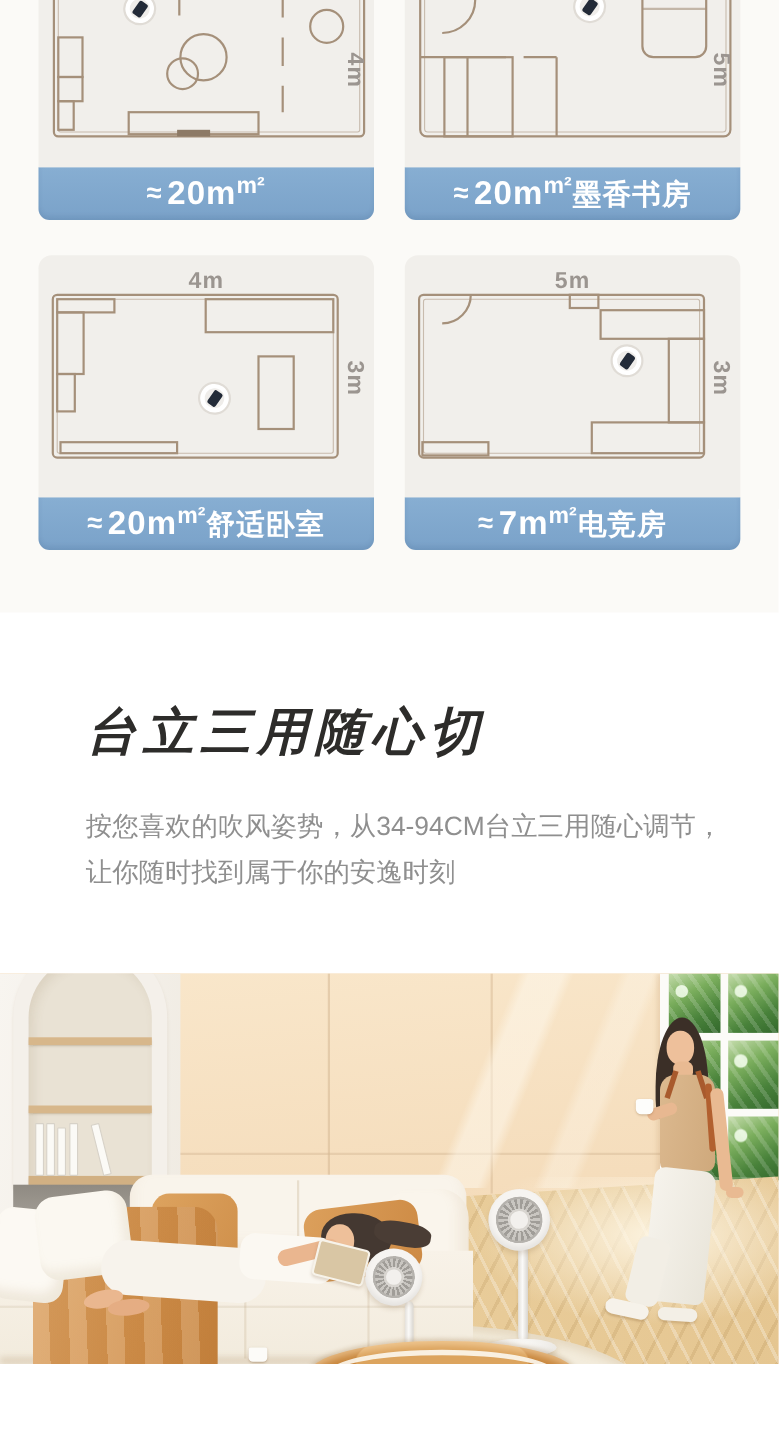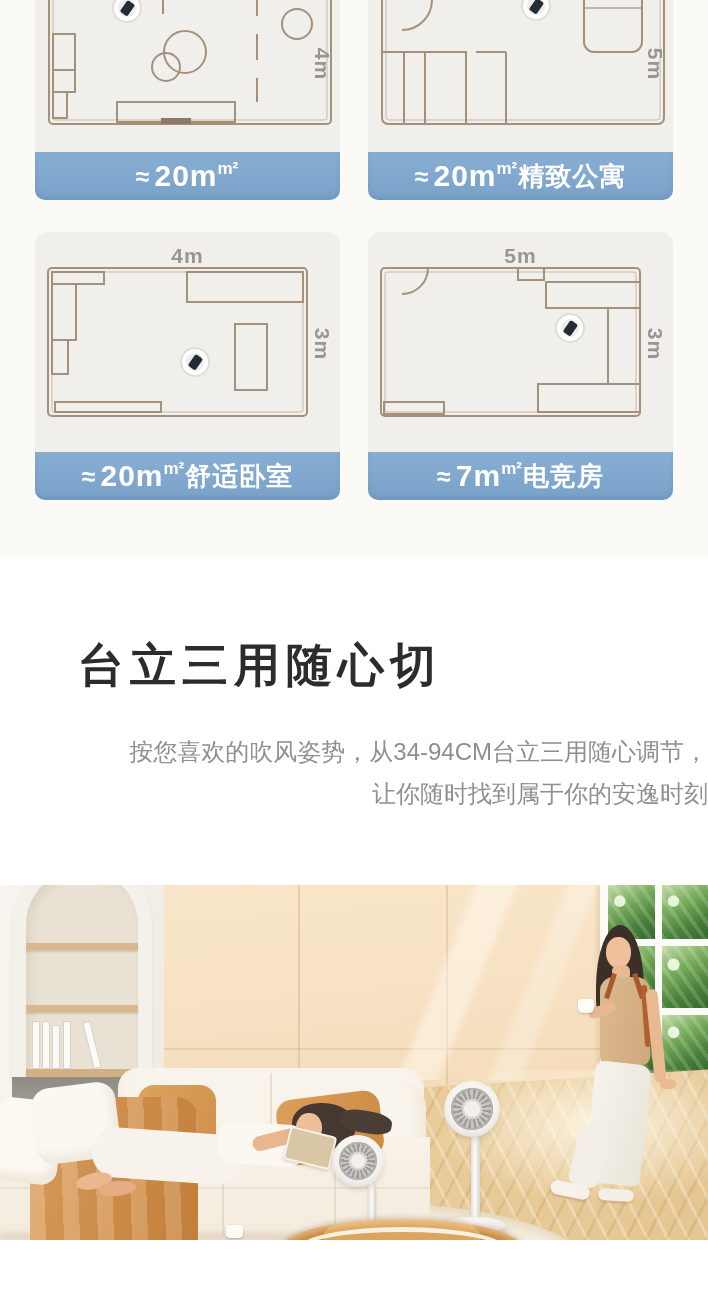--- a/index.html
+++ b/index.html
@@ -30,31 +30,31 @@
   .row2 .dim-side { top:100px; }
   .card-label-bar {
     height:48px; border-radius:0 0 10px 10px;
     background:linear-gradient(180deg,#87aed2 0%,#7aa2c9 100%);
     box-shadow:inset 0 -3px 5px rgba(20,50,90,.10);
     display:flex; align-items:center; justify-content:center;
     color:#ffffff; font-weight:700; white-space:nowrap;
   }
   .card-label-bar .approx { font-size:25px; margin-right:5px; }
   .card-label-bar .size { font-size:30px; letter-spacing:1px; }
-  .card-label-bar .unit { font-size:17px; position:relative; top:-7px; margin:0 1px 0 0; }
+  .card-label-bar .unit { font-size:21px; position:relative; top:-7px; margin:0 1px 0 0; }
   .card-label-bar .rname { font-size:26px; letter-spacing:1px; }
 
   
   .headline-section { background:#ffffff; padding-top:78px; }
   .headline {
     margin-left:78px; color:#2d2c2a; font-weight:800;
     font-size:46px; line-height:60px; letter-spacing:3px;
   }
-  .headline .h-line2 { letter-spacing:6px; }
-  .descline { margin-left:78px; color:#8f8f8f; font-size:24px; line-height:42px;text-align:right; }
+  .headline .h-line2 { letter-spacing:6px;font-style:italic; }
+  .descline { margin-left:78px; color:#8f8f8f; font-size:24px; line-height:42px; }
   .desc-block { margin-top:36px; }
 
   
   .photo { position:relative; width:708px; height:355px; margin-top:70px; overflow:hidden; background:#f5ddbc; }
   .photo div { position:absolute; }
 
   .ph-wall { inset:0; background:linear-gradient(175deg,#f9e7cb 0%,#f5ddbc 55%,#f1d5b1 100%); }
   .ph-seam-v1 { left:298px; top:0; width:2px; height:212px; background:rgba(213,184,148,.55); }
   .ph-seam-v2 { left:446px; top:0; width:2px; height:200px; background:rgba(213,184,148,.5); }
   .ph-seam-h  { left:160px; top:163px; width:440px; height:2px; background:rgba(213,184,148,.45); }
@@ -235,21 +235,21 @@
               <circle r="9" fill="#efedea" stroke="none"></circle>
               <rect x="-4" y="-7" width="9" height="14" rx="2" fill="#232b38" stroke="none"></rect>
             </g>
           </svg>
           <div class="dim-label dim-side">5m</div>
         </div>
         <div class="card-label-bar">
           <span class="approx">≈</span>
             <span class="size">20m</span>
             <span class="unit">m²</span>
-            <span class="rname">精致公寓</span>
+            <span class="rname">墨香书房</span>
         </div>
       </div>
 
       <div class="room-card row2">
         <div class="plan-area">
           <svg class="plan-svg" width="305" height="220" viewBox="0 0 305 220" fill="none" stroke="#a5907a" stroke-width="2">
             <rect x="13" y="36" width="259" height="148" rx="4"></rect>
             <rect x="17" y="40" width="251" height="140" rx="2" stroke-width="1" opacity="0.55"></rect>
             <rect x="17" y="40" width="52" height="12"></rect>
             <rect x="17" y="52" width="24" height="56"></rect>

